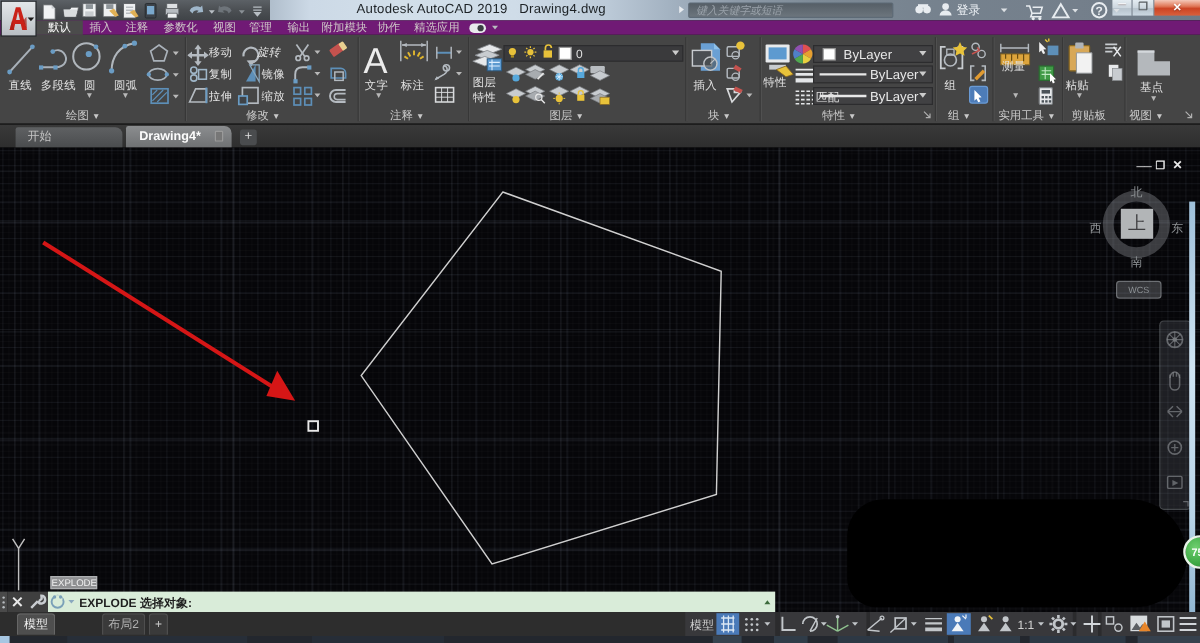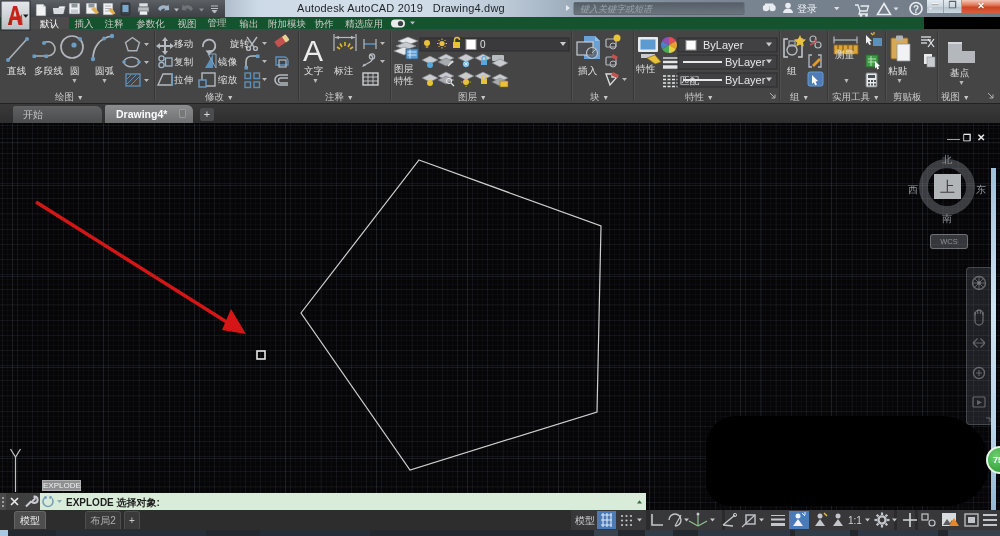--- a/index.html
+++ b/index.html
@@ -11,21 +11,21 @@
     background:linear-gradient(90deg,#6a717a 0,#767f88 140px,#b2c0ce 228px,#ccd9e6 258px,#d2dfea 330px,#cfdce8 430px,#bccad8 505px,#a2b1c0 560px,#8d9aa8 615px,#7e8b97 680px,#76828e 780px,#747f8b 900px,#6e7a86 1000px);}
   #qatbar{left:30px;top:0;width:195px;height:17px;background:linear-gradient(180deg,#5c6166 0,#4c5054 8px,#3f4347 17px);}
   #titletext{left:0;top:2px;width:802px;height:13px;text-align:center;font-size:11px;color:#1d2226;letter-spacing:.2px;}
   
   .winbtn{top:0px;height:13px;box-sizing:border-box;}
   #btnmin{left:927px;width:17px;background:linear-gradient(180deg,#e4ecf2 0,#ccd6de 50%,#b6c2cc 55%,#ccd8e2 100%);border-right:1px solid #97a1ab;}
   #btnmax{left:944px;width:18px;background:linear-gradient(180deg,#e4ecf2 0,#ccd6de 50%,#b6c2cc 55%,#ccd8e2 100%);border-right:1px solid #97a1ab;}
   #btncls{left:962px;width:38px;background:linear-gradient(180deg,#f4c8b8 0,#e07858 40%,#cc4424 55%,#d8603c 100%);}
   .winglyph{position:absolute;color:#fff;font-size:9px;font-weight:bold;left:0;right:0;text-align:center;top:1px;text-shadow:0 1px 1px rgba(80,40,30,0.5);}
   
-  #tabrow{left:0;top:17px;width:924px;height:12px;background:#14532d;}
+  #tabrow{left:0;top:17px;width:1000px;height:12px;background:#701a75;}
   .rtab{position:absolute;top:0;height:12px;line-height:13px;font-size:9.5px;color:#cdc7c7;text-align:center;white-space:nowrap;overflow:visible;}
   #tabactive{background:#4b4b4b;color:#fff;}
   
   #ribbon{left:0;top:29px;width:1000px;height:74px;background:#454545;}
   .sep{position:absolute;top:2px;width:1px;height:70px;background:#373737;border-right:1px solid #505050;}
   .plabel{position:absolute;top:62px;height:12px;font-size:9.5px;color:#cbcbcb;line-height:12px;white-space:nowrap;}
   .plabel .da{font-size:7px;color:#c9c9c9;}
   .smlabel{position:absolute;font-size:9.5px;color:#e2e2e2;white-space:nowrap;letter-spacing:0.3px;}
   
   #filetabs{left:0;top:103px;width:1000px;height:20px;background:linear-gradient(180deg,#393939 0,#2e2e2e 100%);border-top:1px solid #222;box-sizing:border-box;}
@@ -435,21 +435,21 @@
       <polygon points="948,13 962,13 962,22 975,22 975,34 948,34" fill="#b4b8bc"></polygon>
       <polygon points="948,13 962,13 962,15 948,15" fill="#d4d8dc"></polygon>
       <path d="M770,64 l5,5 m0,-3.5 v3.5 h-3.5" stroke="#b0b0b0" stroke-width="1" fill="none"></path>
       <path d="M988,64 l5,5 m0,-3.5 v3.5 h-3.5" stroke="#b0b0b0" stroke-width="1" fill="none"></path>
     </svg>
     <div class="smlabel" style="left:7px;top:36px;">直线</div>
     <div class="smlabel" style="left:34px;top:36px;">多段线</div>
     <div class="smlabel" style="left:70px;top:36px;">圆</div>
     <div class="smlabel" style="left:95px;top:36px;">圆弧</div>
     <div class="smlabel" style="left:174px;top:9px;">移动</div>
-    <div class="smlabel" style="left:230px;top:9px;">旋转</div>
+    <div class="smlabel" style="left:214px;top:9px;font-style:italic;">旋转</div>
     <div class="smlabel" style="left:174px;top:27px;">复制</div>
     <div class="smlabel" style="left:218px;top:27px;">镜像</div>
     <div class="smlabel" style="left:174px;top:45px;">拉伸</div>
     <div class="smlabel" style="left:218px;top:45px;">缩放</div>
     <div class="smlabel" style="left:304px;top:36px;">文字</div>
     <div class="smlabel" style="left:334px;top:36px;">标注</div>
     <div class="smlabel" style="left:394px;top:34px;">图层</div>
     <div class="smlabel" style="left:394px;top:46px;">特性</div>
     <div class="smlabel" style="left:578px;top:36px;">插入</div>
     <div class="smlabel" style="left:636px;top:34px;">特性</div>

